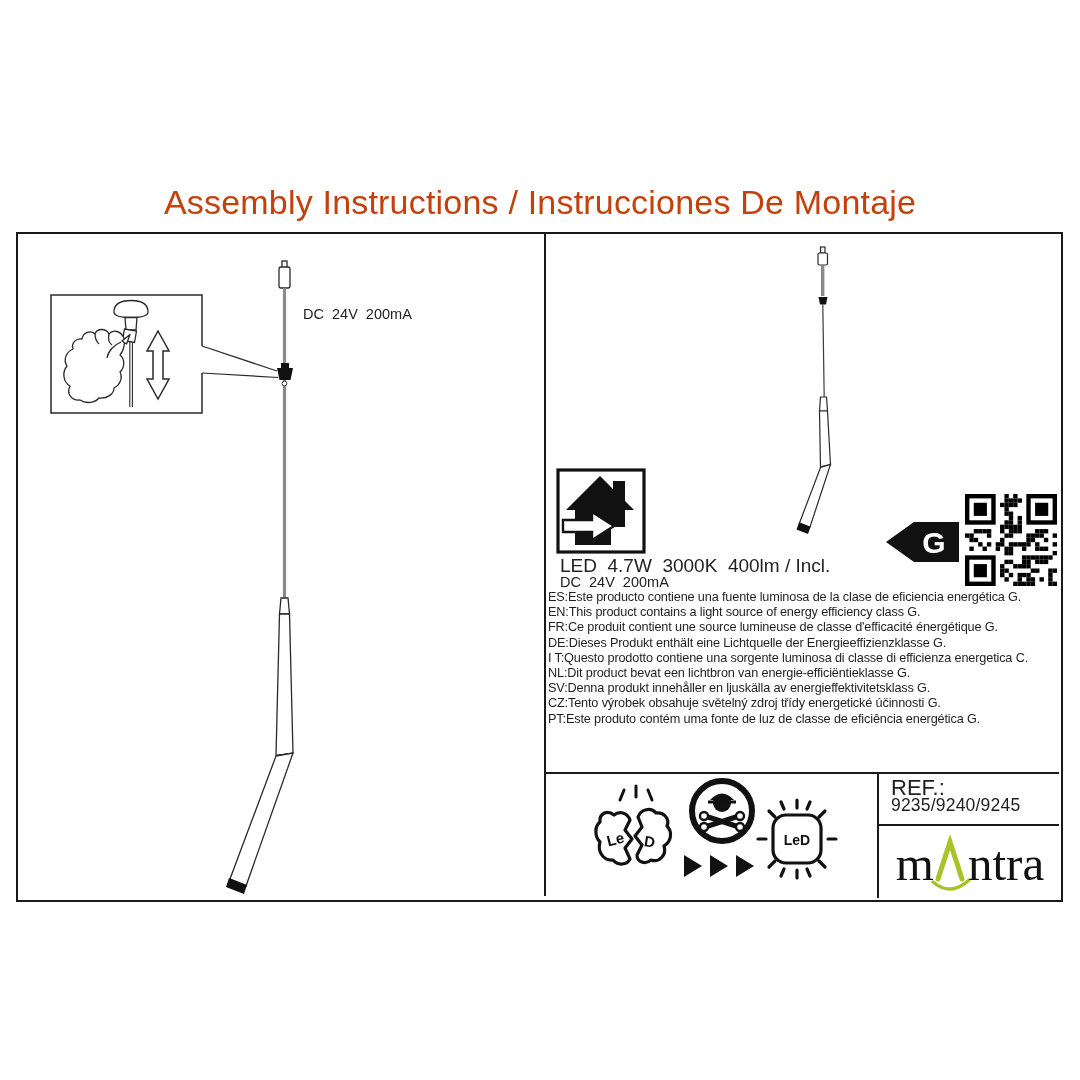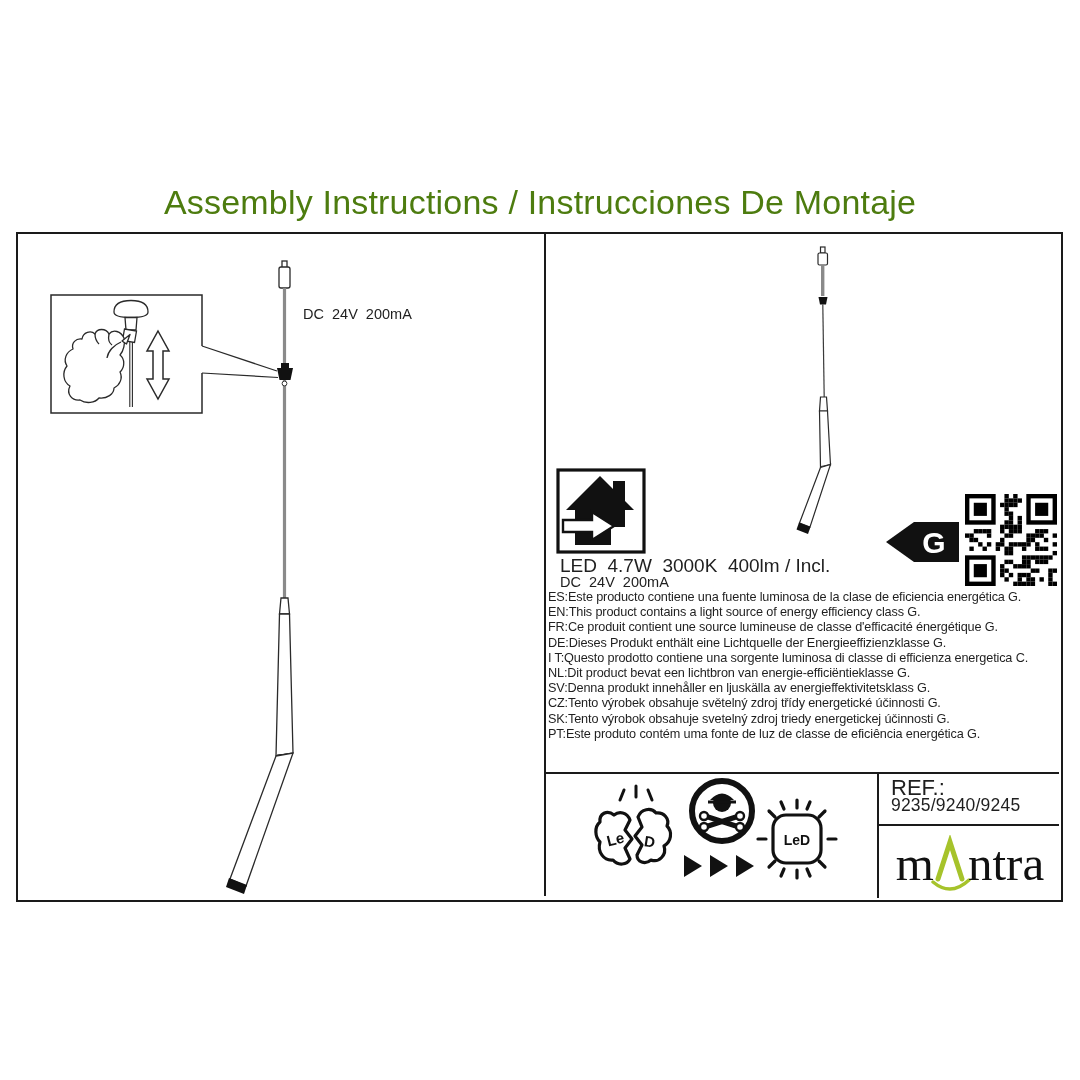--- a/index.html
+++ b/index.html
@@ -1,20 +1,20 @@
 <!DOCTYPE html>
 <html><head>
 <meta charset="utf-8">
 <style>
   html,body{margin:0;padding:0;background:#fff;}
   .page{position:relative;width:1080px;height:1080px;background:#ffffff;overflow:hidden;
         font-family:"Liberation Sans",sans-serif;color:#1f1f1f;}
   .abs{position:absolute;}
   .pre{white-space:pre;}
-  .title{left:0;top:183px;width:1080px;text-align:center;font-size:34px;letter-spacing:0.2px;color:#4d7c0f;}
+  .title{left:0;top:183px;width:1080px;text-align:center;font-size:34px;letter-spacing:0.2px;color:#c2410c;}
   .panel{position:absolute;left:16px;top:232px;width:1043px;height:666px;border:2px solid #1a1a1a;}
   .vline,.hline{position:absolute;background:#1a1a1a;}
   .divider{left:544px;top:234px;width:2px;height:662px;}
   .footer-sep{left:546px;top:772px;width:513px;height:2px;}
   .footer-vdiv{left:877px;top:772px;width:2px;height:126px;}
   .ref-sep{left:879px;top:824px;width:180px;height:2px;}
   .linework{left:0;top:0;width:1080px;height:1080px;pointer-events:none;}
   .dc-left{left:303px;top:306px;font-size:14.5px;}
   .spec1{left:560px;top:555px;font-size:19px;}
   .spec2{left:560px;top:574px;font-size:14.5px;}
@@ -244,21 +244,20 @@
 
   <div class="abs langs">
     <div>ES:Este producto contiene una fuente luminosa de la clase de eficiencia energética G.</div>
     <div>EN:This product contains a light source of energy efficiency class G.</div>
     <div>FR:Ce produit contient une source lumineuse de classe d'efficacité énergétique G.</div>
     <div>DE:Dieses Produkt enthält eine Lichtquelle der Energieeffizienzklasse G.</div>
     <div>I T:Questo prodotto contiene una sorgente luminosa di classe di efficienza energetica C.</div>
     <div>NL:Dit product bevat een lichtbron van energie-efficiëntieklasse G.</div>
     <div>SV:Denna produkt innehåller en ljuskälla av energieffektivitetsklass G.</div>
     <div>CZ:Tento výrobek obsahuje světelný zdroj třídy energetické účinnosti G.</div>
-    <div>SK:Tento výrobok obsahuje svetelný zdroj triedy energetickej účinnosti G.</div>
     <div>PT:Este produto contém uma fonte de luz de classe de eficiência energética G.</div>
   </div>
 
   <div class="hline footer-sep"></div>
   <div class="vline footer-vdiv"></div>
   <div class="hline ref-sep"></div>
 
   <svg class="abs" style="left:594px;top:783px;" width="82" height="102" viewBox="0 0 82 102">
     <g stroke="#111" stroke-width="3" stroke-linecap="round" fill="none">
       <line x1="30" y1="7" x2="26" y2="17"></line>

